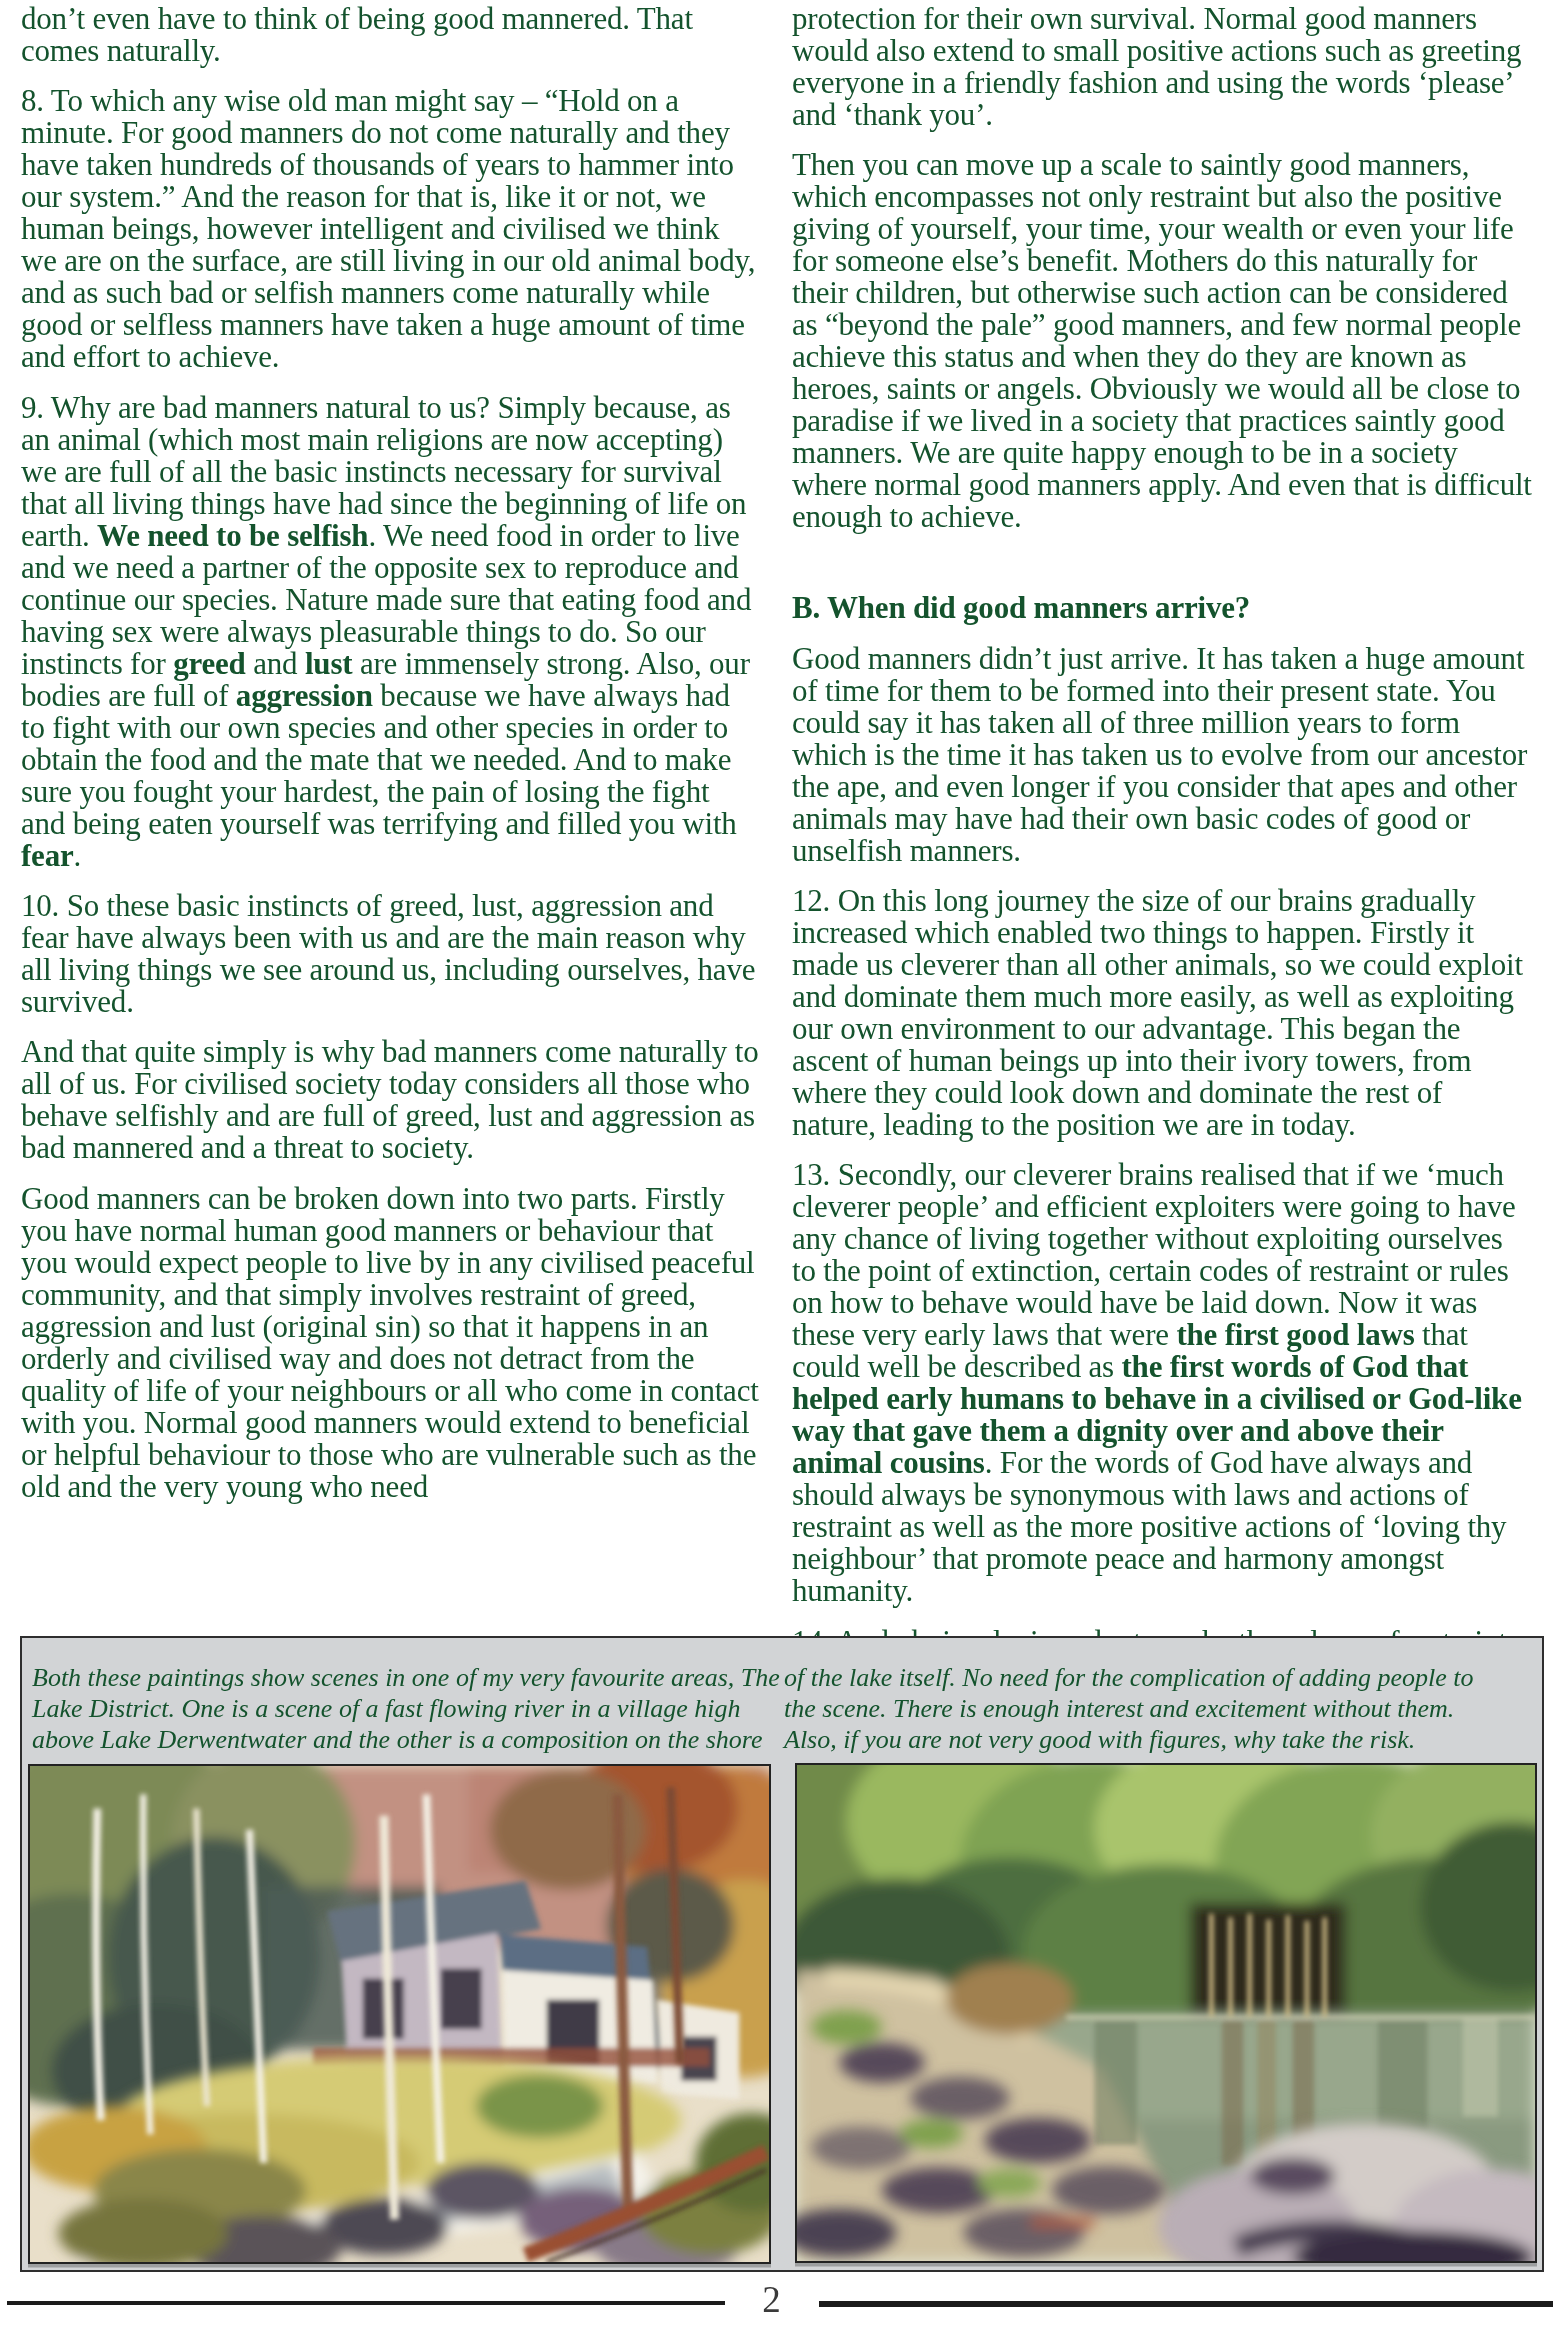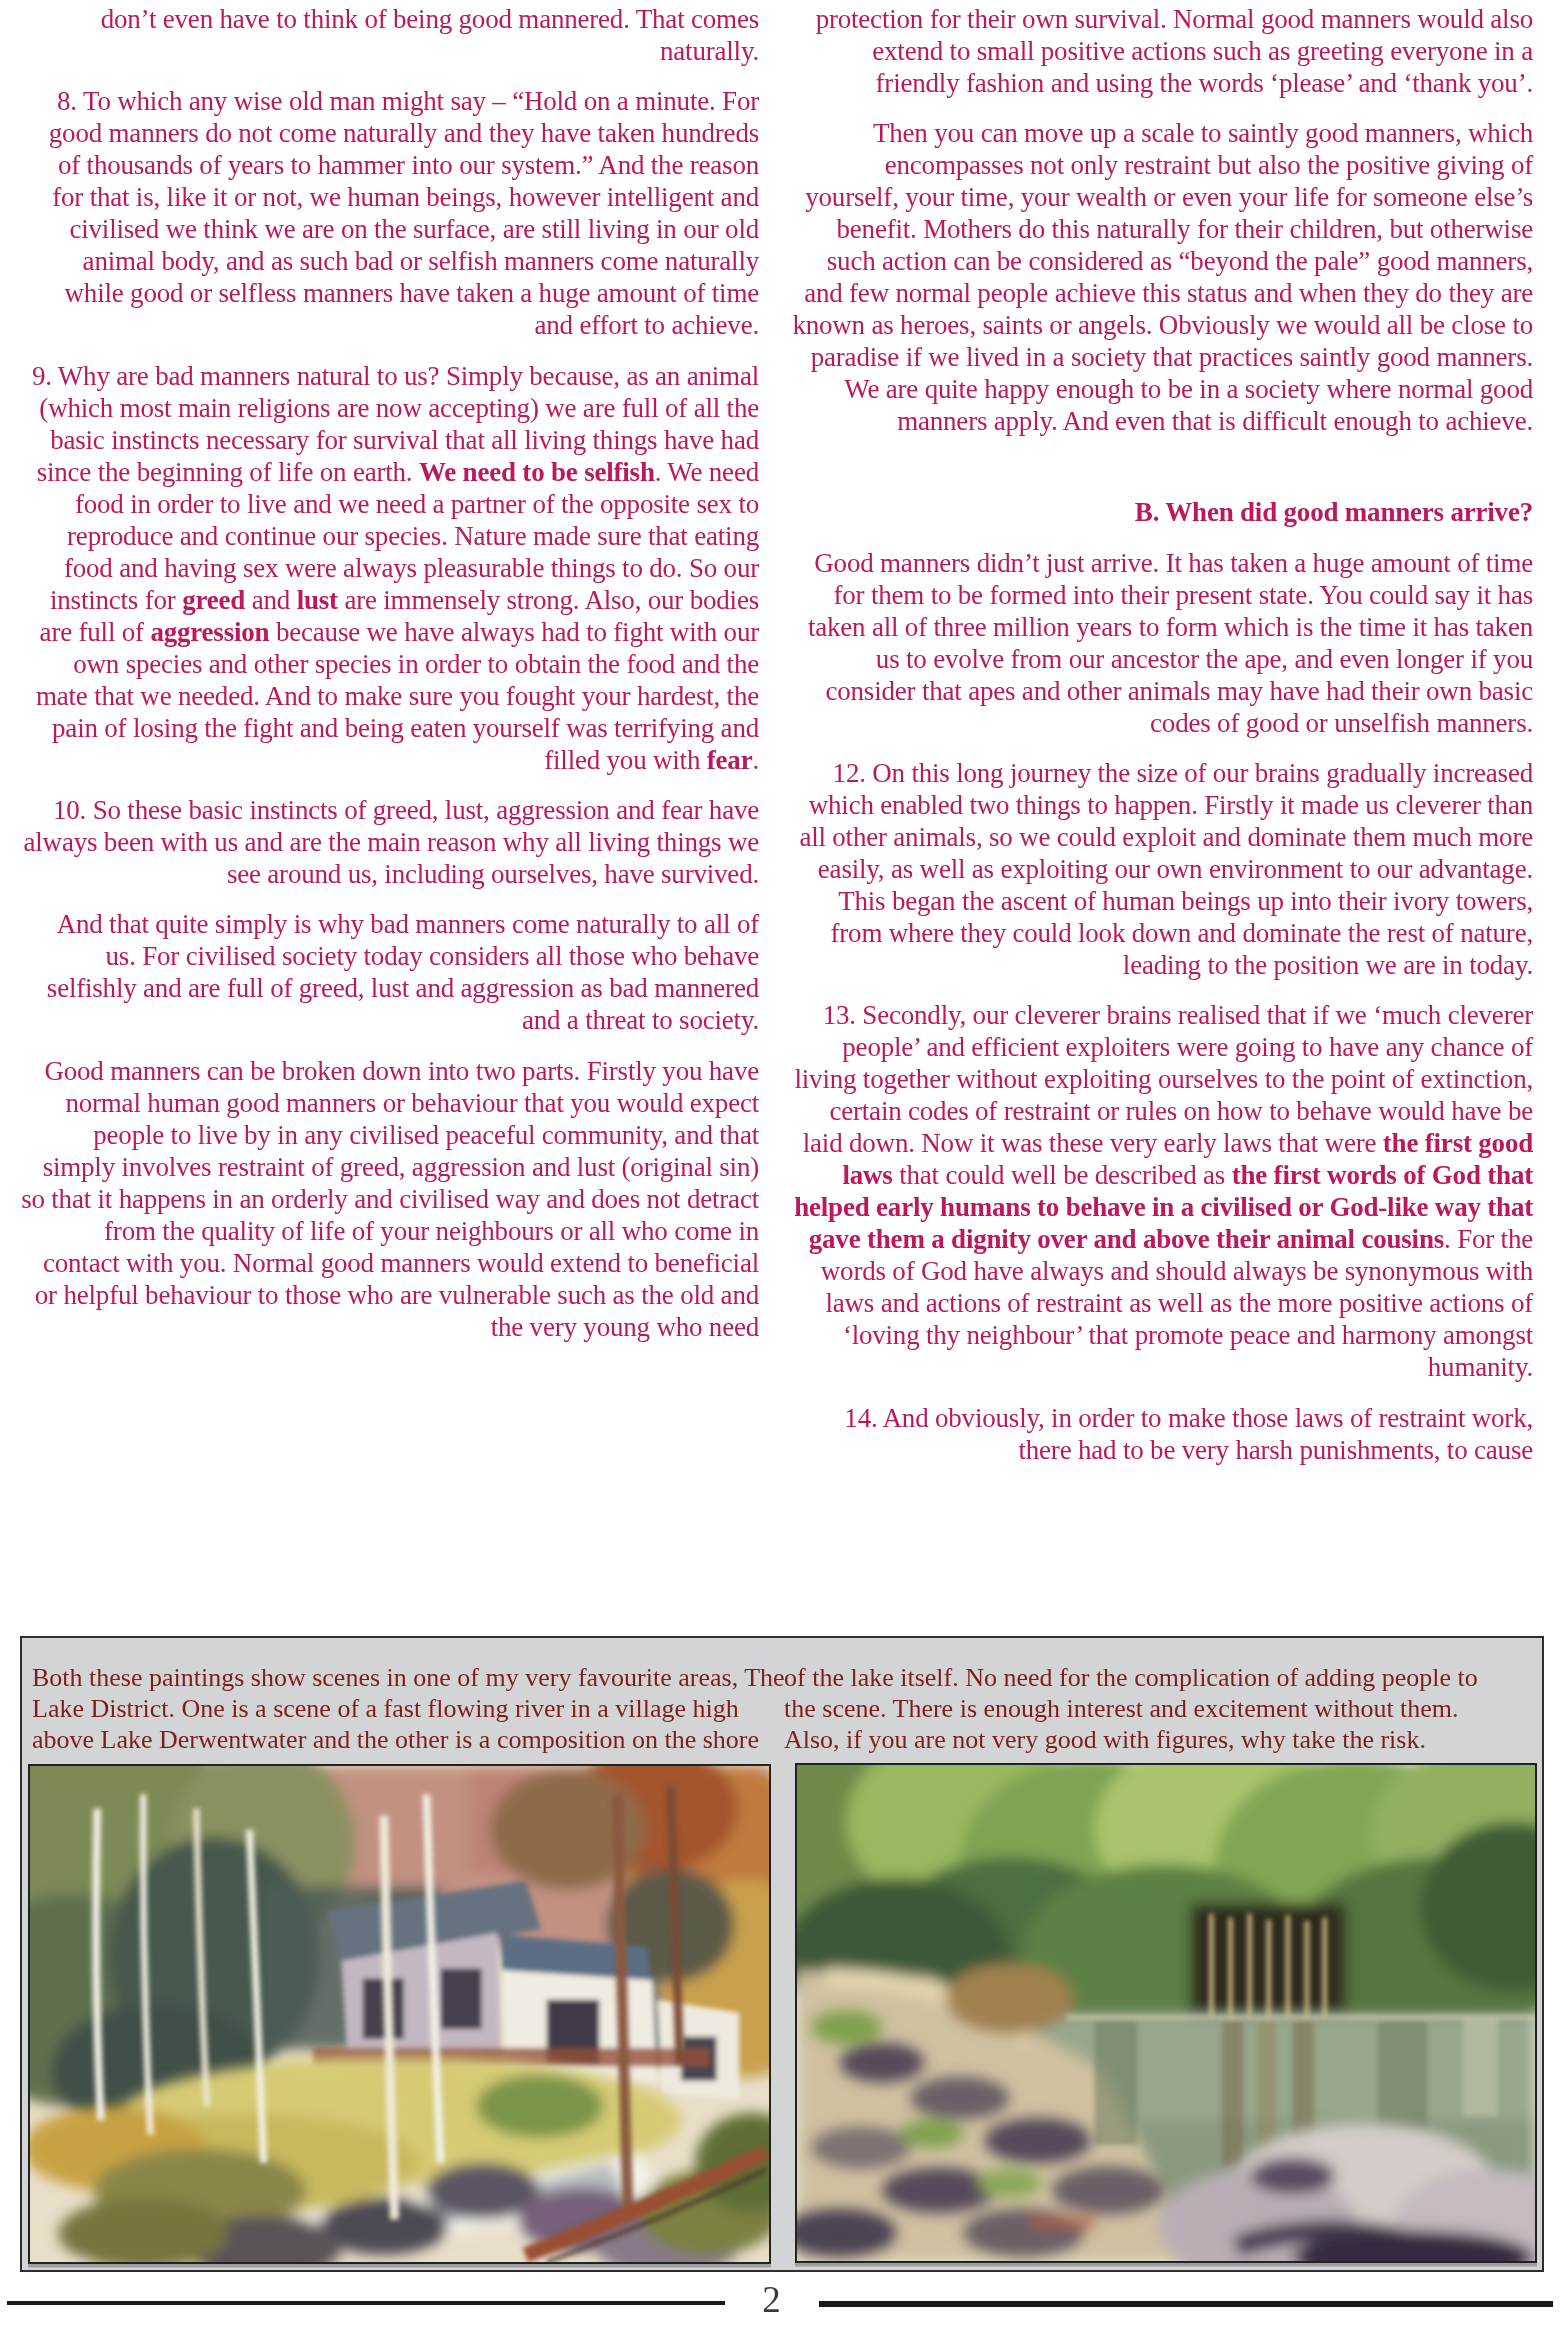--- a/index.html
+++ b/index.html
@@ -6,33 +6,33 @@
   body{
     width:1564px;height:2330px;position:relative;background:#ffffff;
     font-family:"Liberation Serif", serif;overflow:hidden;
   }
   
   .col{position:absolute;top:2.8px;}
   .col-left{left:21px;width:738px;}
   .col-right{left:792px;width:741px;}
   p.para{
     margin:0 0 18.4px 0;
-    font-size:27px;line-height:32px;letter-spacing:-0.2px;
-    color:#be185d;text-align:right;
+    font-size:31px;line-height:32px;letter-spacing:-0.2px;
+    color:#14532d;text-align:left;
   }
   p.heading{margin-top:59px;font-weight:bold;}
   .b{font-weight:700;}
   
   .panel{
     position:absolute;left:20px;top:1636px;width:1524px;height:636px;
     background:#d2d4d6;border:2.8px solid #2e2e2e;box-sizing:border-box;
   }
   .caption{
     position:absolute;top:24px;
-    font-size:26px;line-height:31px;color:#7f1d1d;
+    font-style:italic;font-size:26px;line-height:31px;color:#14532d;
   }
   .caption-left{left:10px;width:765px;}
   .caption-right{left:762px;width:722px;}
   .paint{
     position:absolute;border:2.1px solid #222;background:#e9dfc9;
     box-shadow:0 3.5px 0 rgba(60,60,60,0.35);
   }
   .paint-left{left:5.7px;top:126px;width:739px;height:496px;}
   .paint-right{left:773px;top:125px;width:738px;height:496px;}
   .paint svg{display:block;width:100%;height:100%;}

